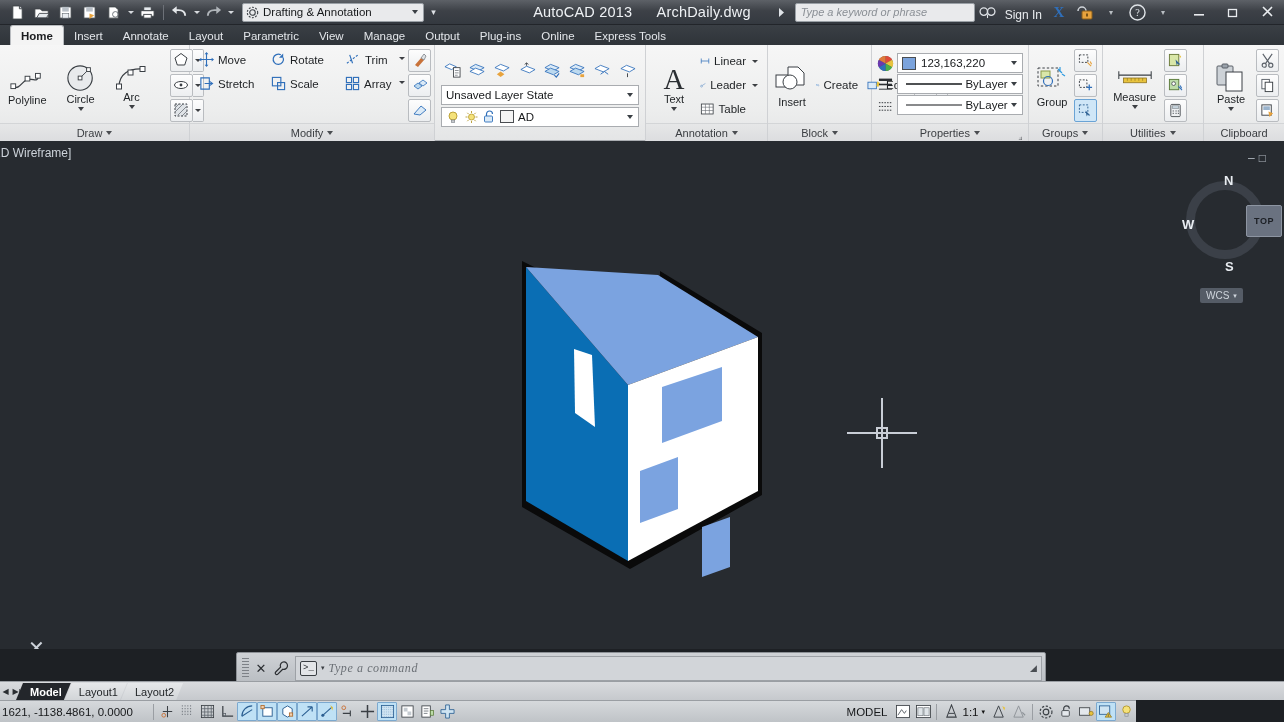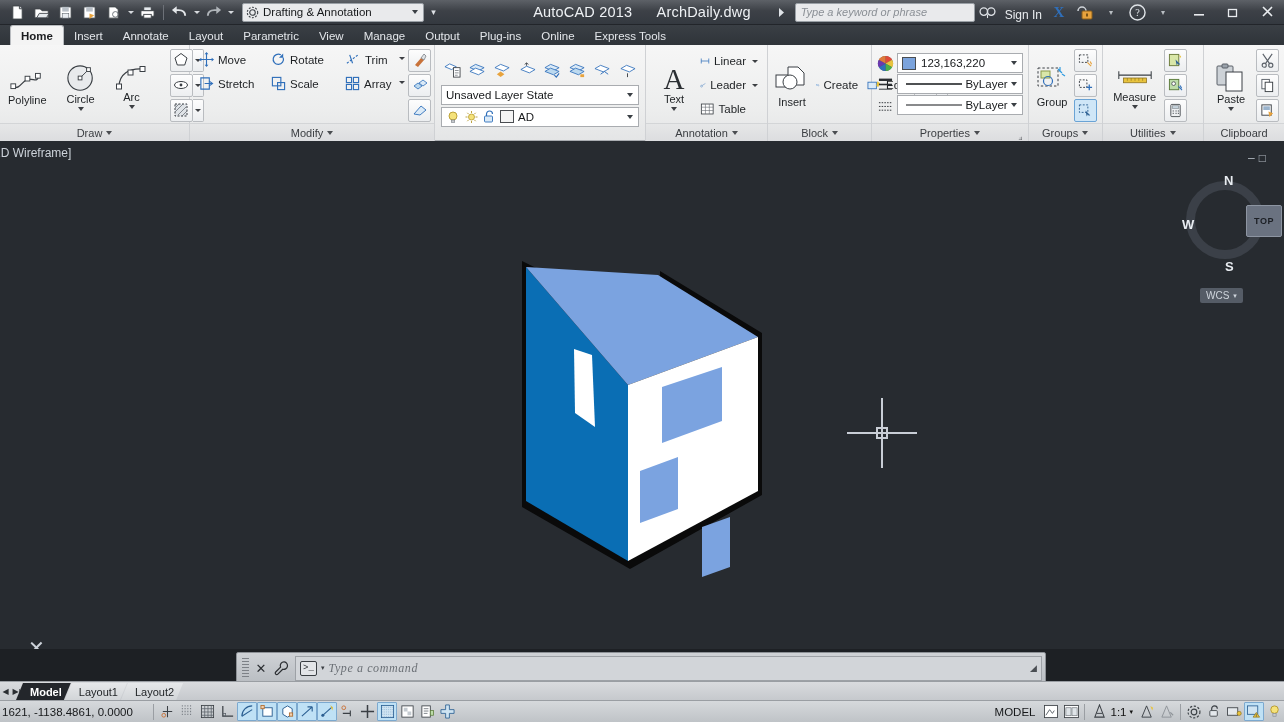--- a/index.html
+++ b/index.html
@@ -186,21 +186,21 @@
     height:17px; padding:0 9px 0 14px; font-size:11px; color:#1d2023;
     display:flex;align-items:center; cursor:pointer;
     background:linear-gradient(#e6e8ea,#d2d5d8);
     clip-path:polygon(7px 0,100% 0,calc(100% - 7px) 100%,0 100%);
     margin-left:-6px;
   }
   .ltab.active{ background:#23262b; color:#fff; font-weight:bold; }
 
   
   #statusbar{
-    position:absolute; left:0; top:700px; width:1284px; height:22px;
+    position:absolute; left:0; top:700px; width:1136px; height:22px;
     background:linear-gradient(#d6d9dc,#bfc3c7); border-top:1px solid #9a9ea3;
     display:flex; align-items:center;
   }
   #coords{ padding-left:2px; font-size:11.5px; color:#16181a; white-space:nowrap; min-width:150px;}
   .sgrp{ display:flex; align-items:center; height:22px; }
   .sdiv{ width:1px;height:16px;background:#9a9ea3; margin:0 3px;}
   .sbtn{
     width:20px;height:19px;display:flex;align-items:center;justify-content:center;
     border:1px solid transparent; cursor:pointer; border-radius:1px;
   }

